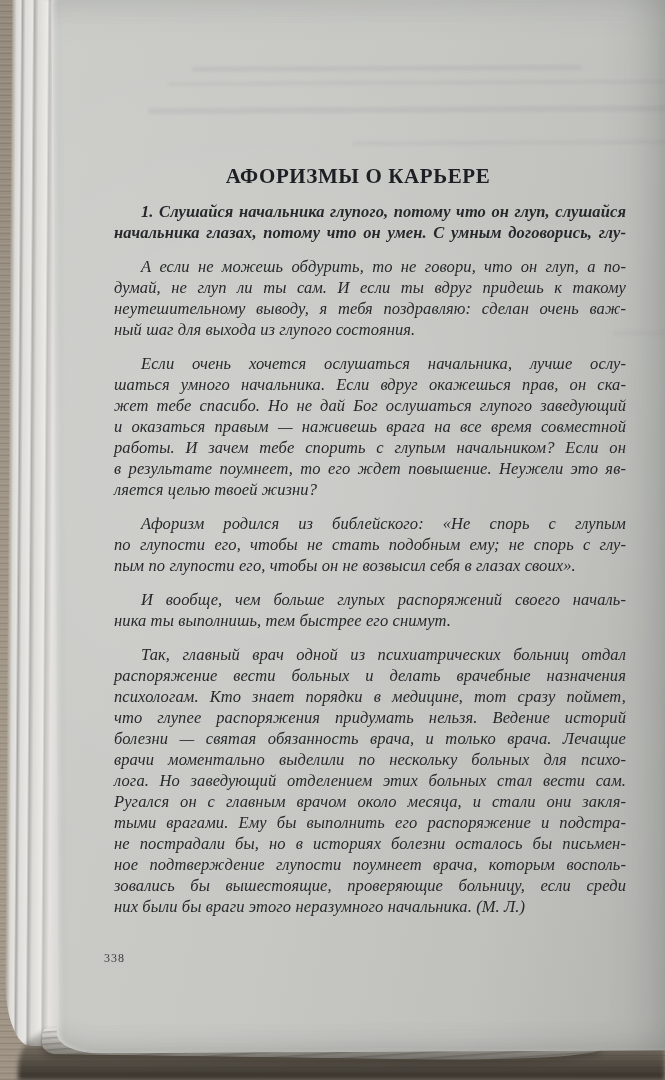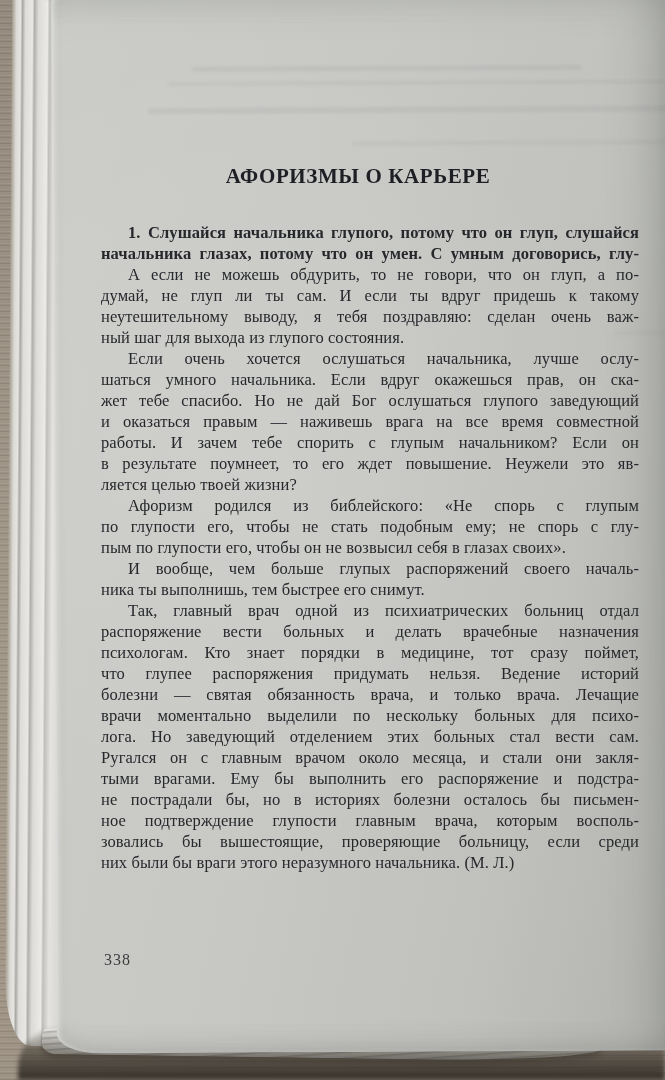--- a/index.html
+++ b/index.html
@@ -93,36 +93,36 @@
   .g5{left:560px;top:338px;width:80px;height:5px;opacity:.25;}
 
   
   .text-block{
     position:absolute;left:101px;top:165px;width:538px;
     color:var(--ink);
   }
   .page-title{
     font-size:21px;font-weight:bold;letter-spacing:0.6px;
     color:var(--title-ink);text-align:center;
-    margin:0 24px 34px 0;
+    margin:0 24px 12px 0;
     line-height:1.1;
   }
-  .para{margin:0;}
+  .para{margin:13px;font-style:italic;}
   .para.bold{font-weight:bold;}
   .line{
     font-size:16.5px;line-height:21px;
     text-align:justify;text-align-last:justify;
     letter-spacing:0.1px;
     white-space:normal;
   }
   .line.first{padding-left:27px;}
   .line.last{text-align-last:left;}
   .page-number{
     position:absolute;left:104px;top:951px;
-    font-size:16px;color:#3a3c40;letter-spacing:1px;
+    font-size:12px;color:#3a3c40;letter-spacing:1px;
   }
 </style>
 </head>
 <body>
 
 <div class="wood"></div>
 
 <div class="page-stack"></div>
 <div class="bottom-edges"></div>
 <div class="floor-shadow"></div>
@@ -170,20 +170,20 @@
         <div class="line first">Так, главный врач одной из психиатрических больниц отдал</div>
         <div class="line">распоряжение вести больных и делать врачебные назначения</div>
         <div class="line">психологам. Кто знает порядки в медицине, тот сразу поймет,</div>
         <div class="line">что глупее распоряжения придумать нельзя. Ведение историй</div>
         <div class="line">болезни — святая обязанность врача, и только врача. Лечащие</div>
         <div class="line">врачи моментально выделили по нескольку больных для психо-</div>
         <div class="line">лога. Но заведующий отделением этих больных стал вести сам.</div>
         <div class="line">Ругался он с главным врачом около месяца, и стали они закля-</div>
         <div class="line">тыми врагами. Ему бы выполнить его распоряжение и подстра-</div>
         <div class="line">не пострадали бы, но в историях болезни осталось бы письмен-</div>
-        <div class="line">ное подтверждение глупости главным врача, которым восполь-</div>
+        <div class="line">ное подтверждение глупости поумнеет врача, которым восполь-</div>
         <div class="line">зовались бы вышестоящие, проверяющие больницу, если среди</div>
         <div class="line last">них были бы враги этого неразумного начальника. (М. Л.)</div>
       </div>
     </div>
 </div>
 
 <div class="page-number">338</div>
 
 </body></html>

